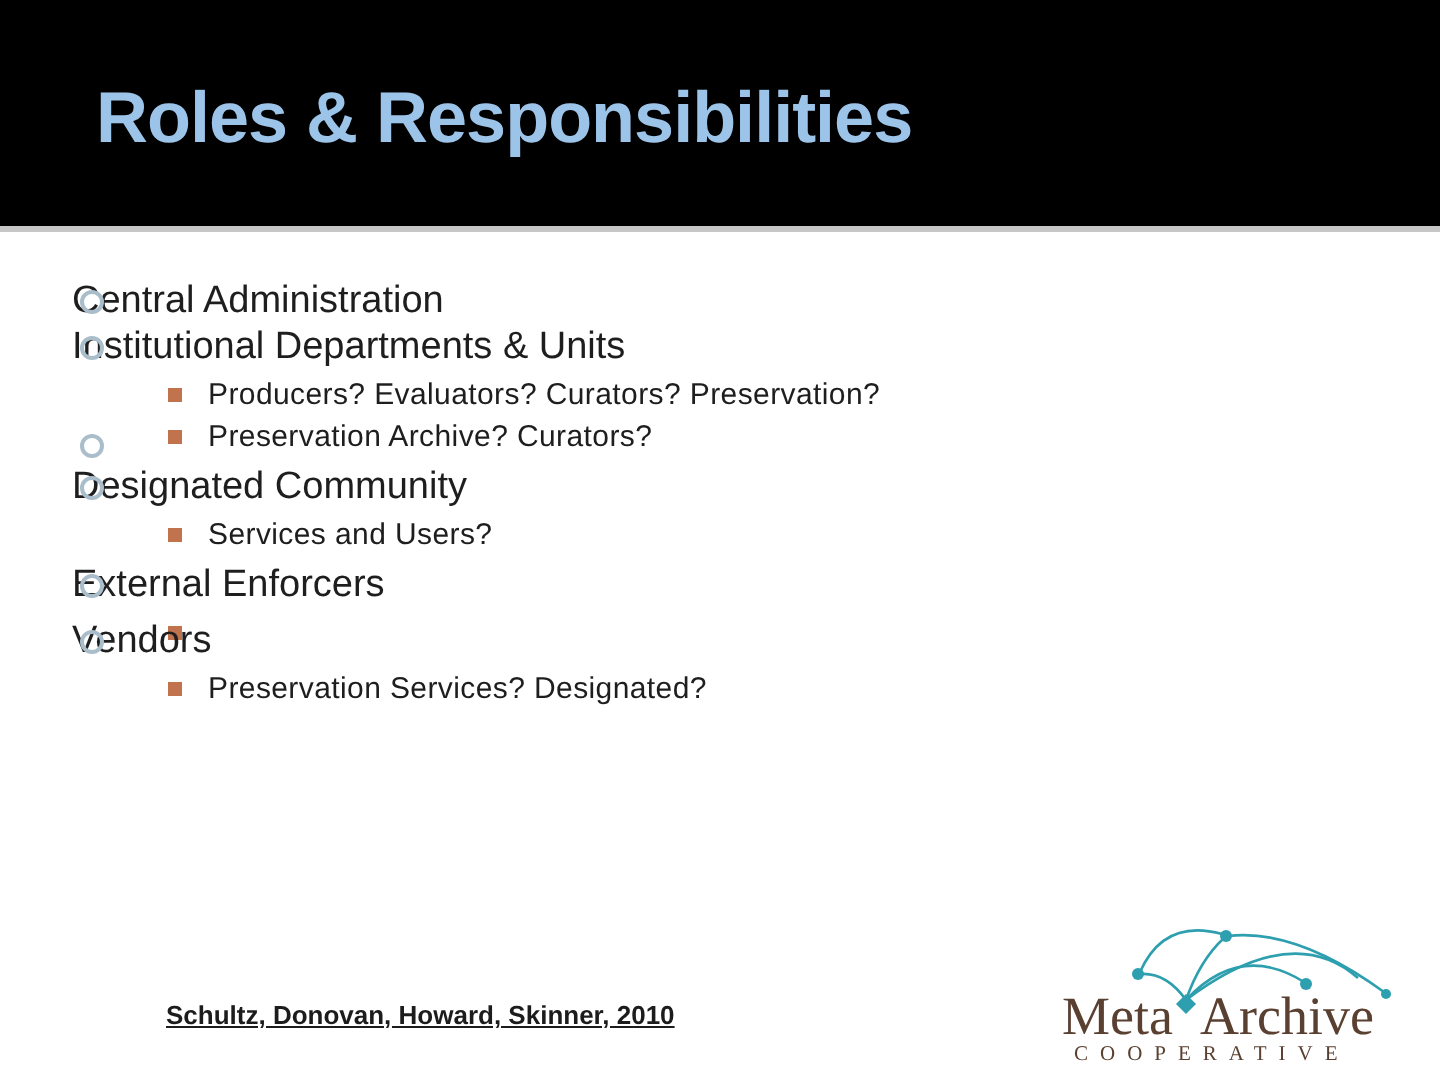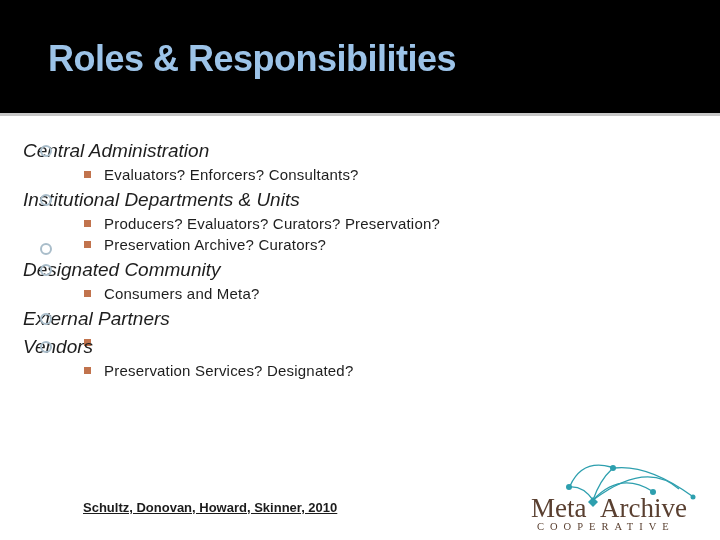--- a/index.html
+++ b/index.html
@@ -11,22 +11,22 @@
     position:absolute; top:0; left:0; width:720px; height:113px;
     background:#000000; border-bottom:3px solid #c6c6c6;
   }
   .title {
     position:absolute; left:48px; top:38px;
     font-size:36px; font-weight:bold; letter-spacing:-0.5px;
     color:#9cc3e8; white-space:nowrap;
   }
   .content { position:absolute; top:116px; left:0; width:720px; padding-top:23px; }
   .l1 {
-    position:relative; padding-left:23px; font-size:19px; line-height:23px;
-    color:#1e1e1e; white-space:nowrap;font-style:italic;
+    position:relative; padding-left:36px; font-size:19px; line-height:23px;
+    color:#1e1e1e; white-space:nowrap;
   }
   .l1 .cb {
     position:absolute; left:40px; top:6px; width:8px; height:8px;
     border:2px solid #a9bdca; border-radius:50%; background:transparent;
   }
   .l2 {
     position:relative; padding-left:104px; margin:5px 0 5px 0;
     font-size:15px; line-height:16px; letter-spacing:0.2px;
     color:#1e1e1e; white-space:nowrap;
   }
@@ -53,24 +53,20 @@
   <div class="header">
     <div class="title">Roles &amp; Responsibilities</div>
   </div>
 
   <div class="content">
 
     <div class="l1">
       <span class="cb"></span>
       <span>Central Administration</span>
     </div>
-    <div class="l2">
-      <span class="sb"></span>
-      <span>Evaluators? Enforcers? Consultants?</span>
-    </div>
 
     <div class="l1">
       <span class="cb"></span>
       <span>Institutional Departments &amp; Units</span>
     </div>
     <div class="l2">
       <span class="sb"></span>
       <span>Producers? Evaluators? Curators? Preservation?</span>
     </div>
 
@@ -81,26 +77,26 @@
       <span class="sb"></span>
       <span>Preservation Archive? Curators?</span>
     </div>
 
     <div class="l1">
       <span class="cb"></span>
       <span>Designated Community</span>
     </div>
     <div class="l2">
       <span class="sb"></span>
-      <span>Consumers and Meta?</span>
+      <span>Services and Users?</span>
     </div>
 
     <div class="l1">
       <span class="cb"></span>
-      <span>External Partners</span>
+      <span>External Enforcers</span>
     </div>
     <div class="l2">
       <span class="sb"></span>
     </div>
 
     <div class="l1">
       <span class="cb"></span>
       <span>Vendors</span>
     </div>
     <div class="l2">

